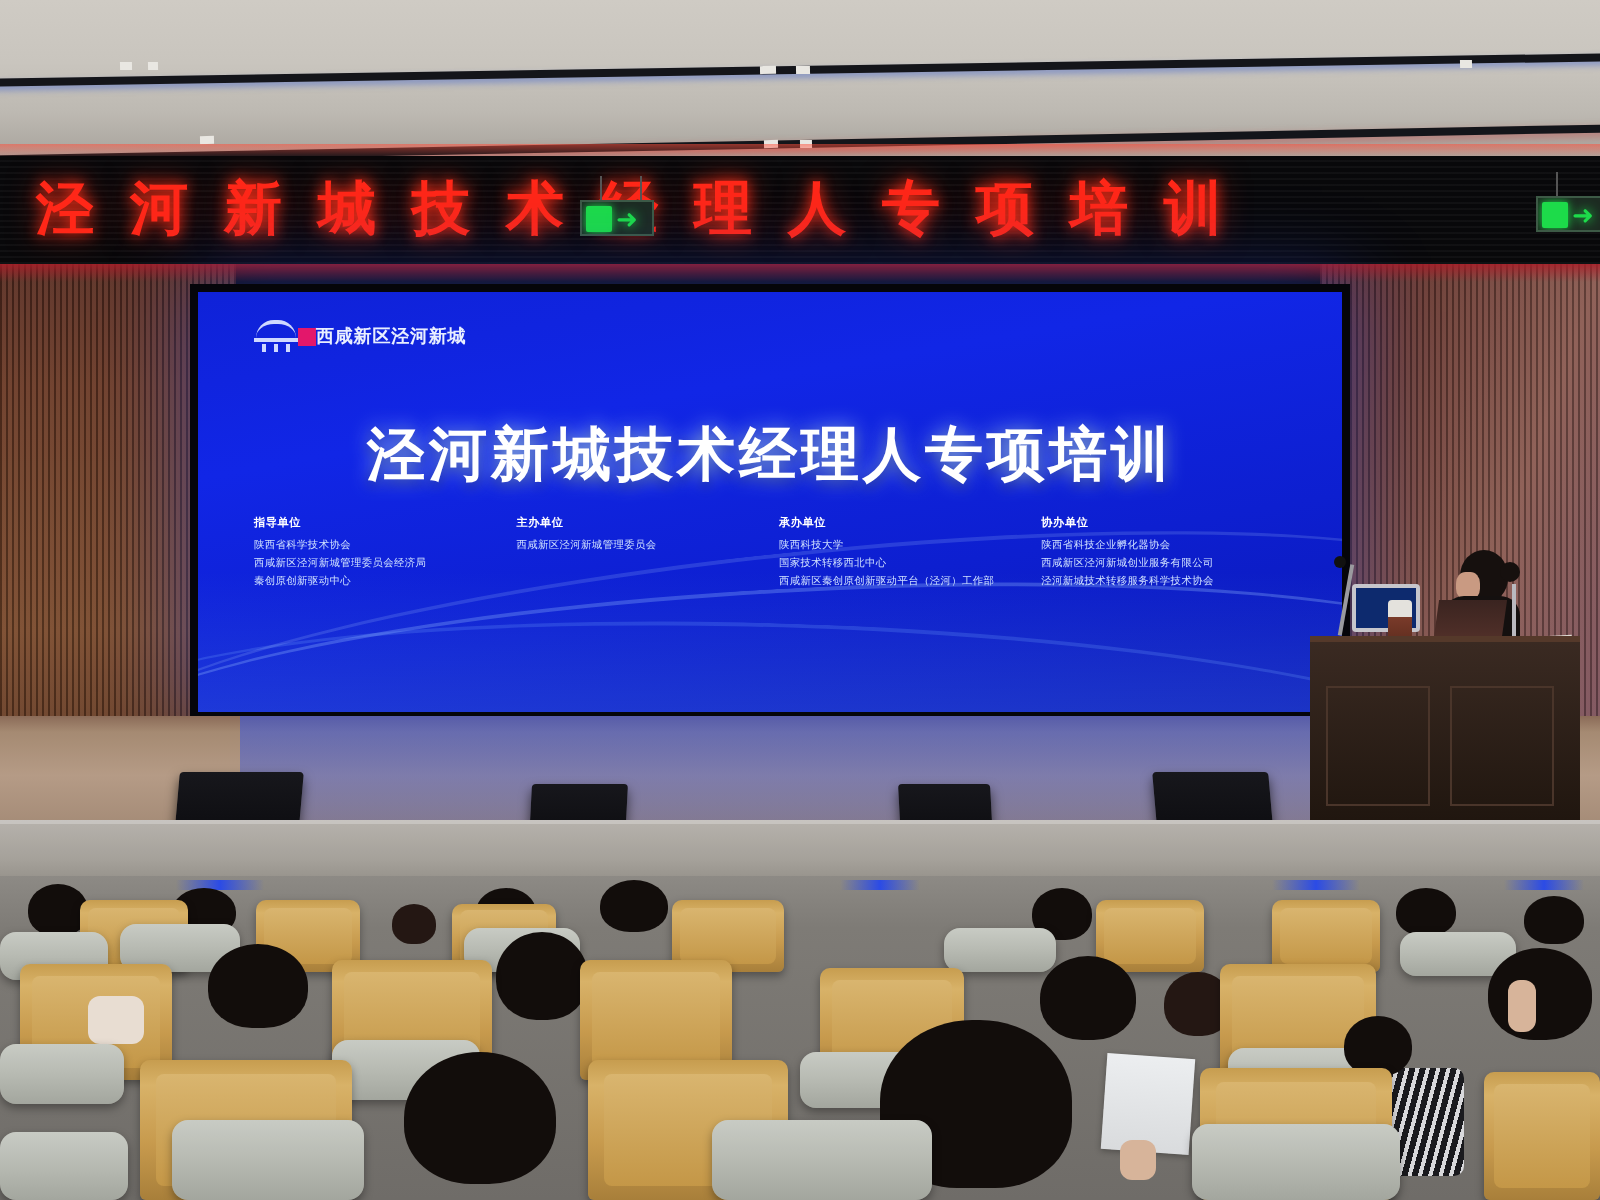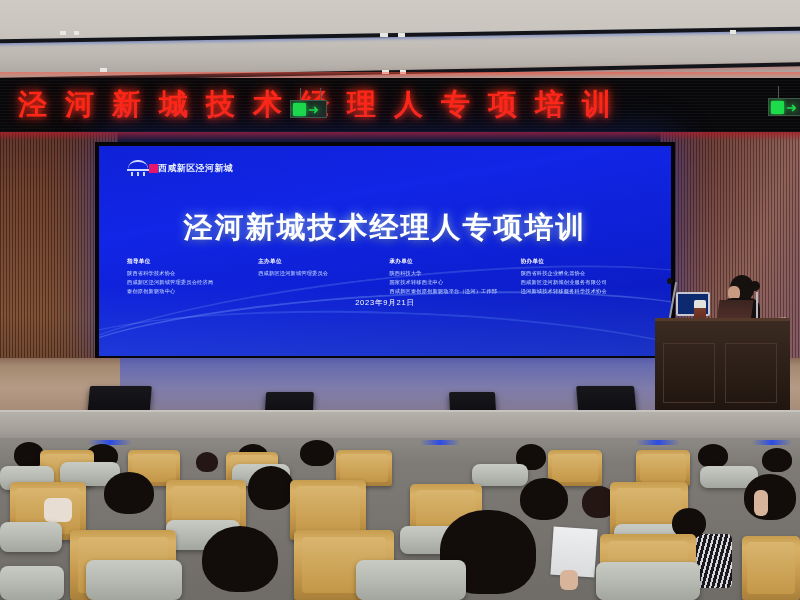--- a/index.html
+++ b/index.html
@@ -251,21 +251,20 @@
           <div class="org-item">西咸新区秦创原创新驱动平台（泾河）工作部</div>
         </div>
         <div class="org-col">
           <div class="org-head">协办单位</div>
           <div class="org-item">陕西省科技企业孵化器协会</div>
           <div class="org-item">西咸新区泾河新城创业服务有限公司</div>
           <div class="org-item">泾河新城技术转移服务科学技术协会</div>
         </div>
       </div>
 
-      <div class="slide-date">2023年9月21日</div>
     </div>
   </div>
 
   <div class="stage-floor"></div>
   <div class="stage-blue"></div>
 
   <div class="cable" style="left:150px;top:425px;width:120px;"></div>
   <div class="cbox" style="left:196px;top:421px;"></div>
   <div class="cable" style="left:496px;top:425px;width:88px;"></div>
   <div class="cbox" style="left:534px;top:421px;"></div>

